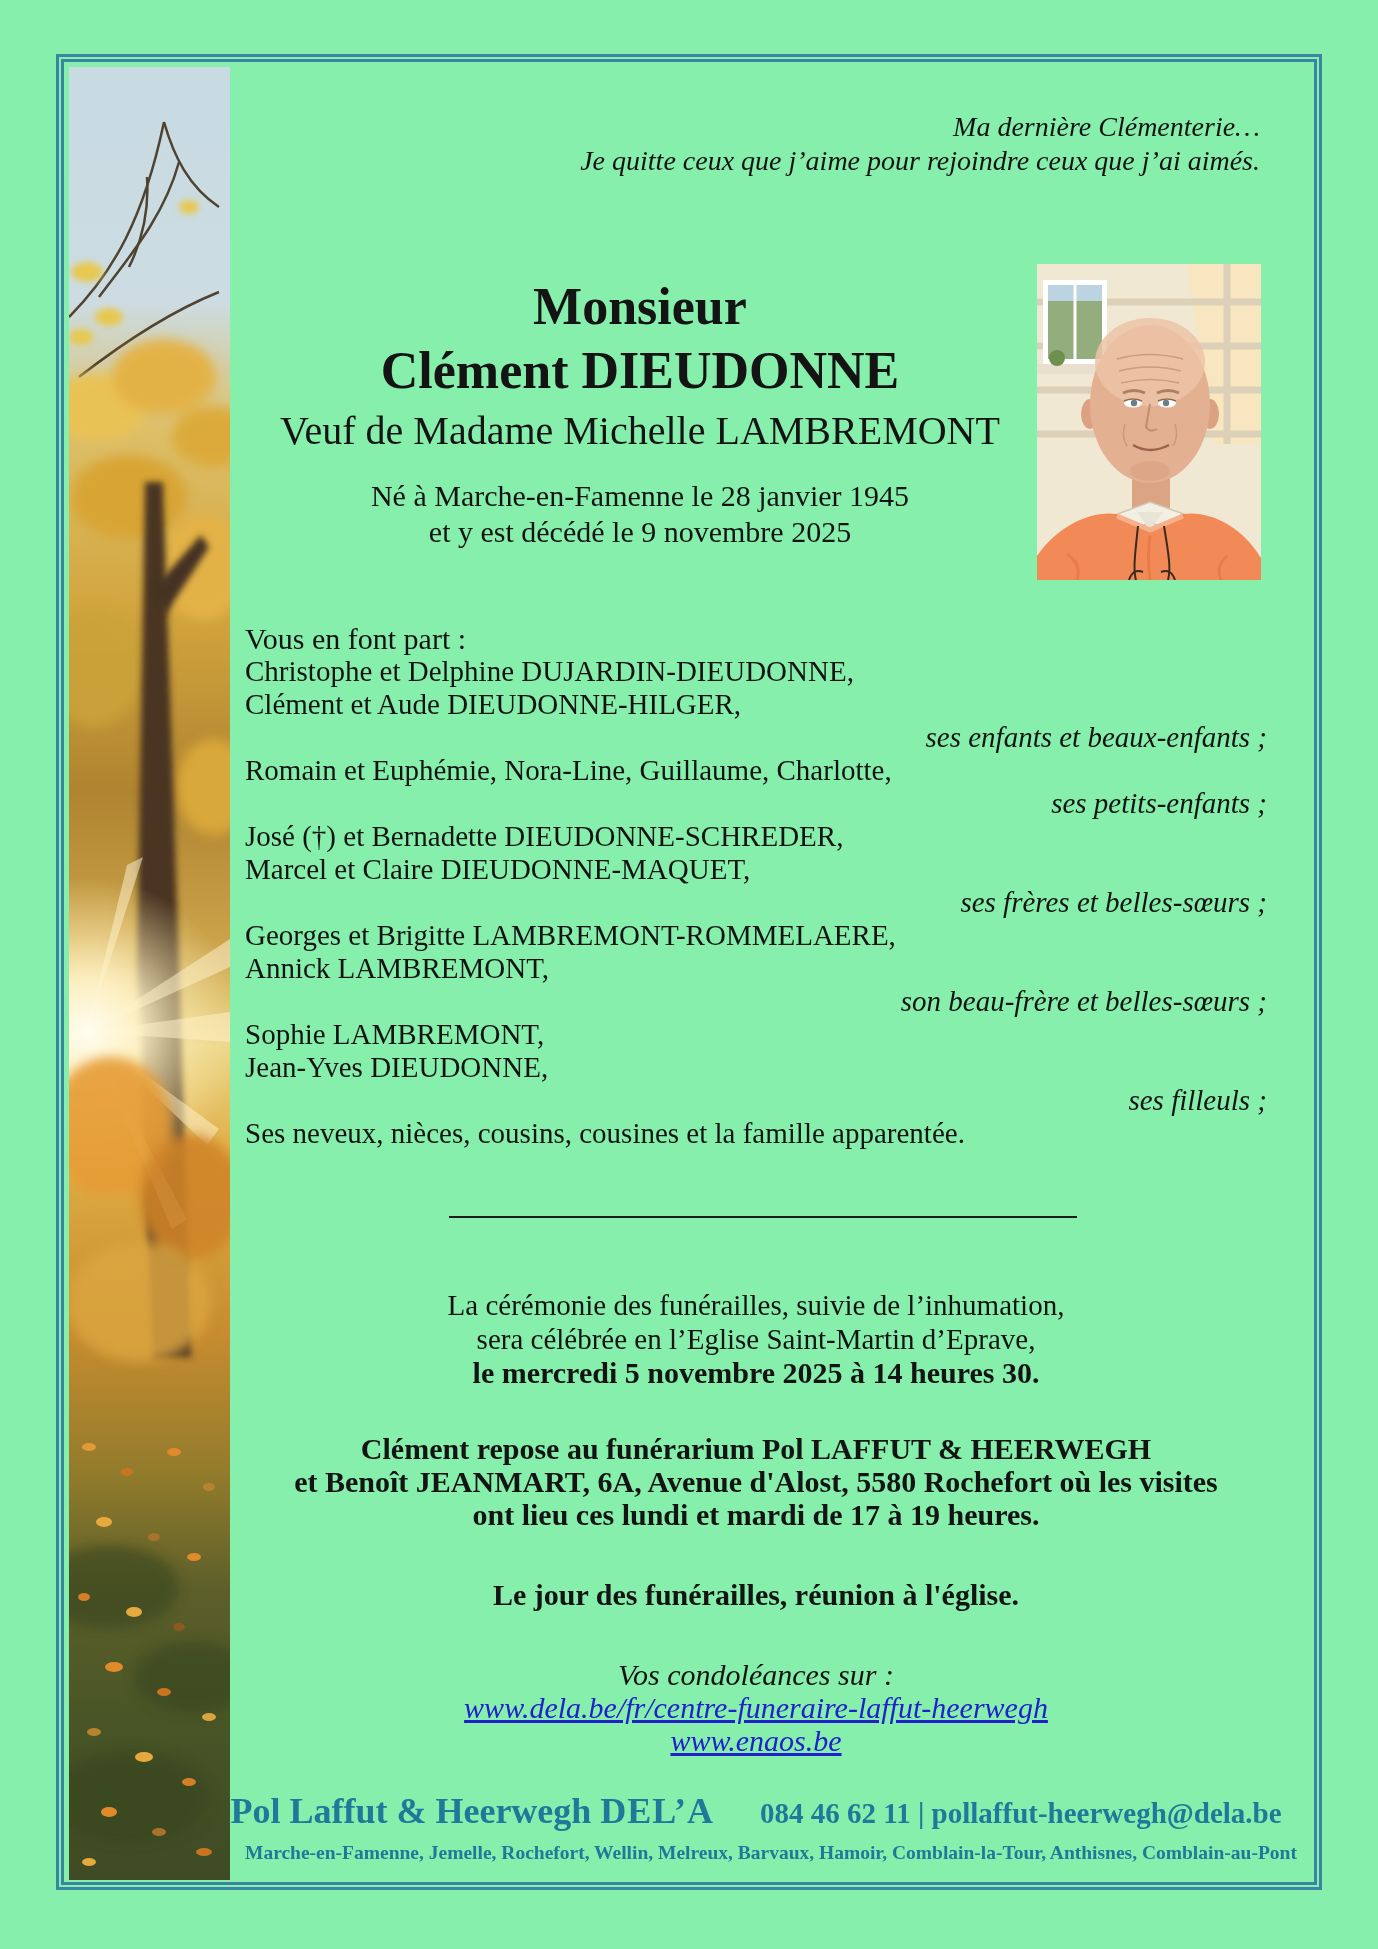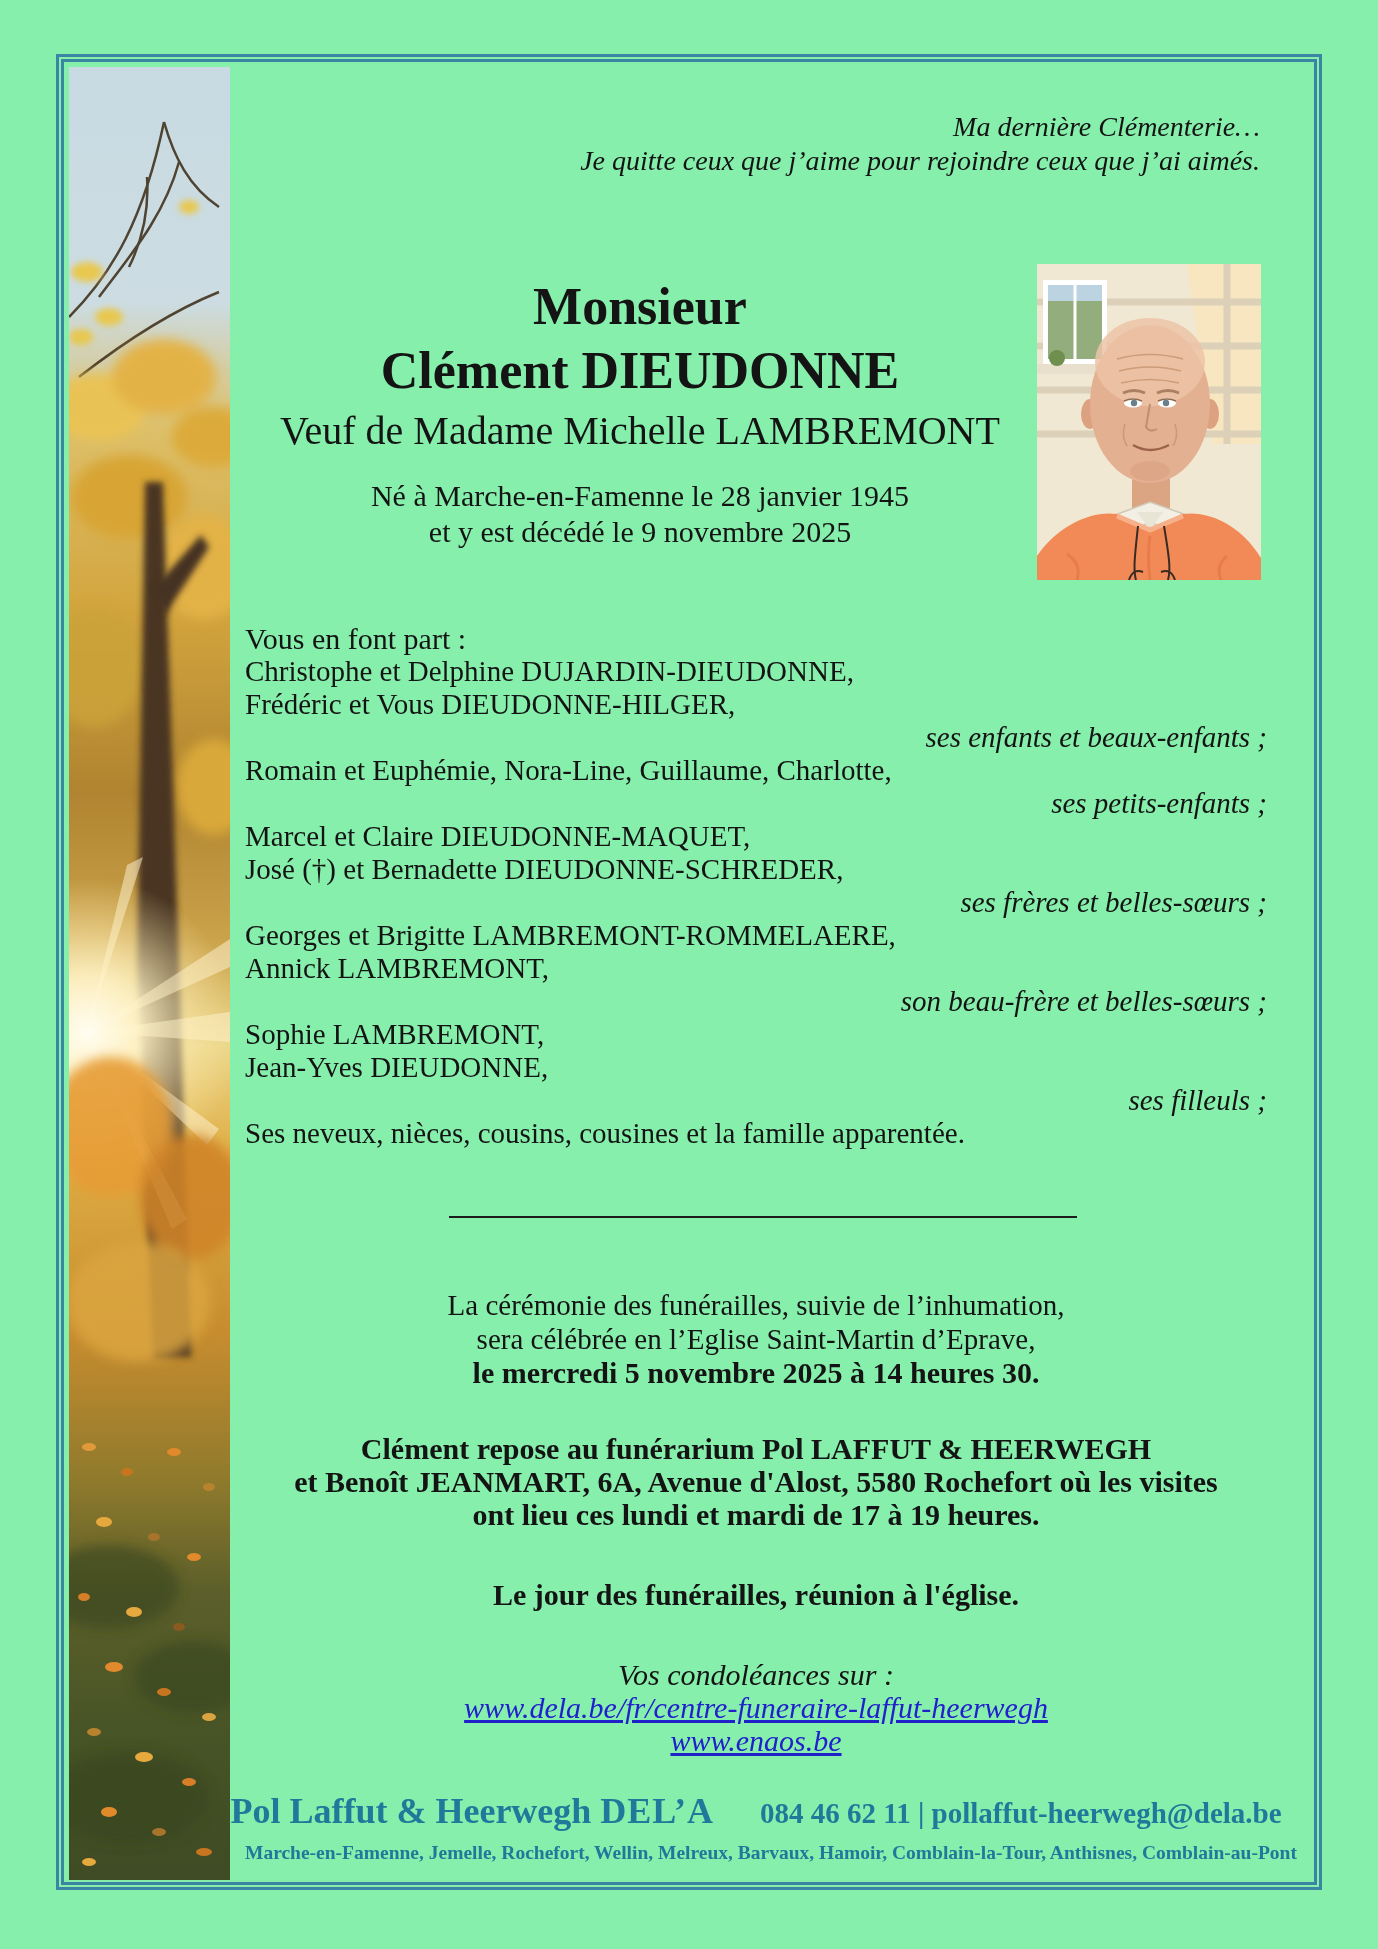--- a/index.html
+++ b/index.html
@@ -204,26 +204,26 @@
 
   <div class="abs birth-block">
     <div>Né à Marche-en-Famenne le 28 janvier 1945</div>
     <div>et y est décédé le 9 novembre 2025</div>
   </div>
 
   <div class="abs intro">Vous en font part :</div>
 
   <div class="abs family">
     <div class="fam-row names">Christophe et Delphine DUJARDIN-DIEUDONNE,</div>
-    <div class="fam-row names">Frédéric et Vous DIEUDONNE-HILGER,</div>
+    <div class="fam-row names">Clément et Aude DIEUDONNE-HILGER,</div>
     <div class="fam-row rel">ses enfants et beaux-enfants ;</div>
     <div class="fam-row names">Romain et Euphémie, Nora-Line, Guillaume, Charlotte,</div>
     <div class="fam-row rel">ses petits-enfants ;</div>
+    <div class="fam-row names">José (†) et Bernadette DIEUDONNE-SCHREDER,</div>
     <div class="fam-row names">Marcel et Claire DIEUDONNE-MAQUET,</div>
-    <div class="fam-row names">José (†) et Bernadette DIEUDONNE-SCHREDER,</div>
     <div class="fam-row rel">ses frères et belles-sœurs ;</div>
     <div class="fam-row names">Georges et Brigitte LAMBREMONT-ROMMELAERE,</div>
     <div class="fam-row names">Annick LAMBREMONT,</div>
     <div class="fam-row rel">son beau-frère et belles-sœurs ;</div>
     <div class="fam-row names">Sophie LAMBREMONT,</div>
     <div class="fam-row names">Jean-Yves DIEUDONNE,</div>
     <div class="fam-row rel">ses filleuls ;</div>
     <div class="fam-row names">Ses neveux, nièces, cousins, cousines et la famille apparentée.</div>
   </div>
 

